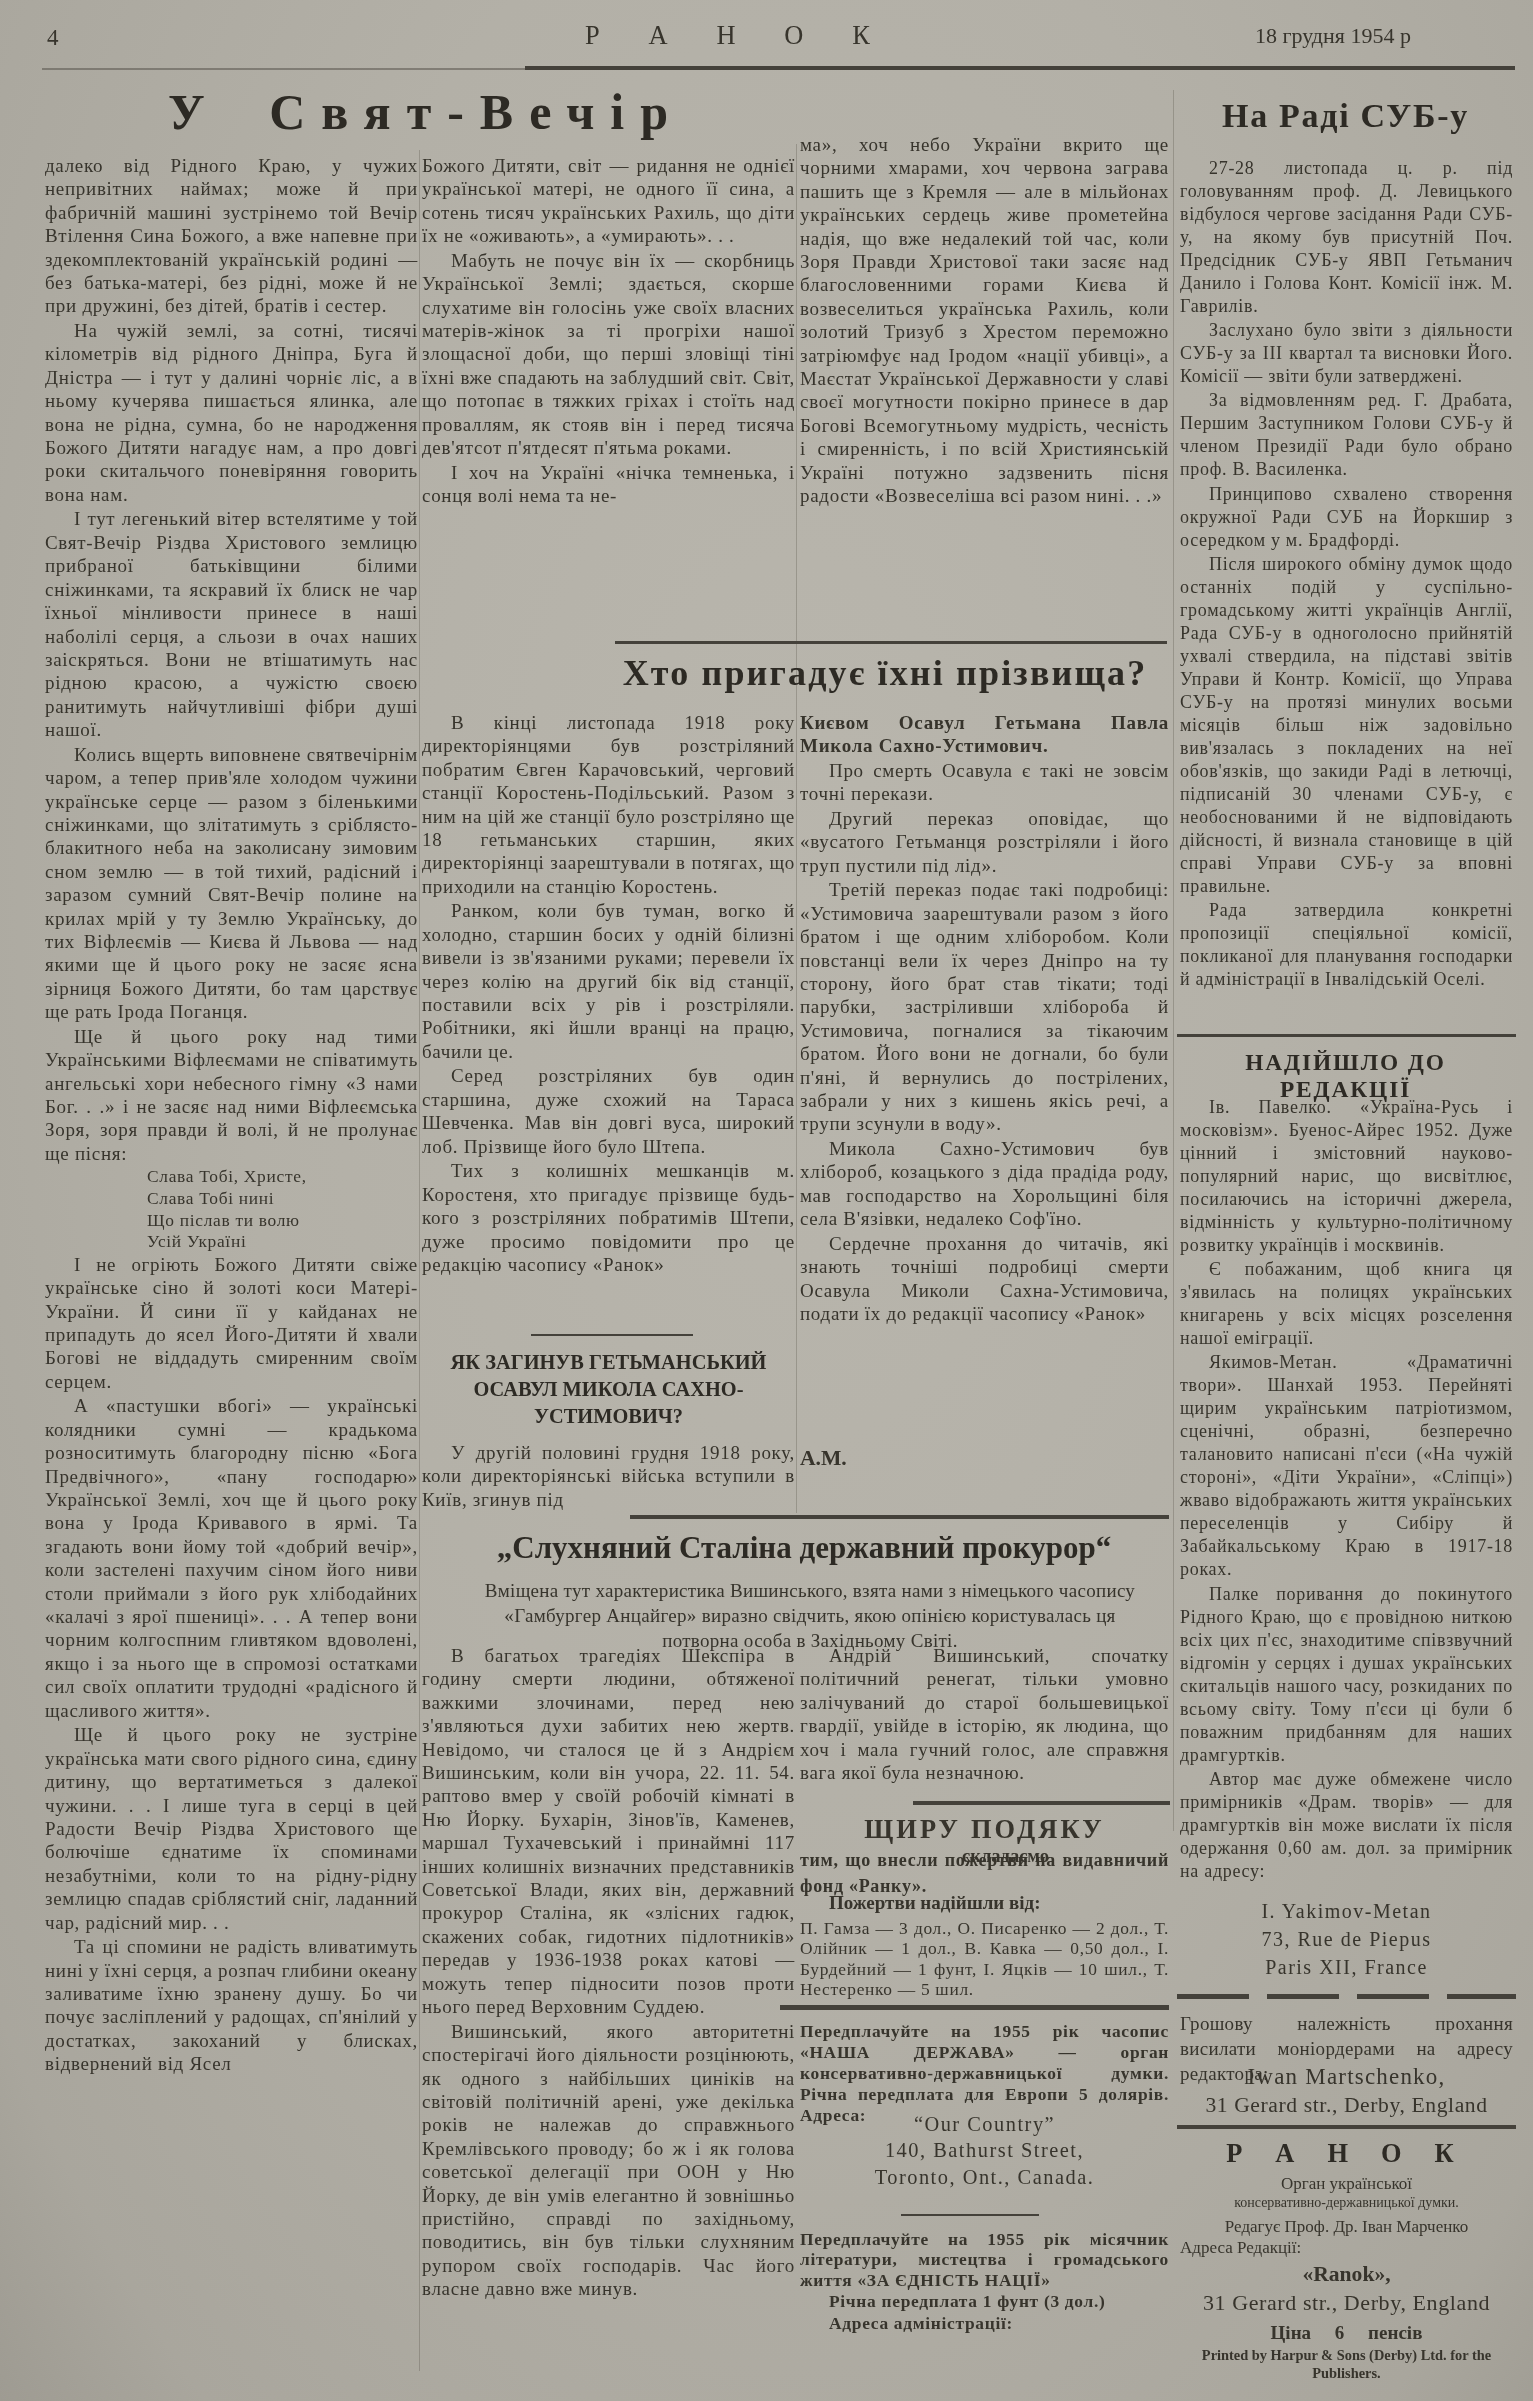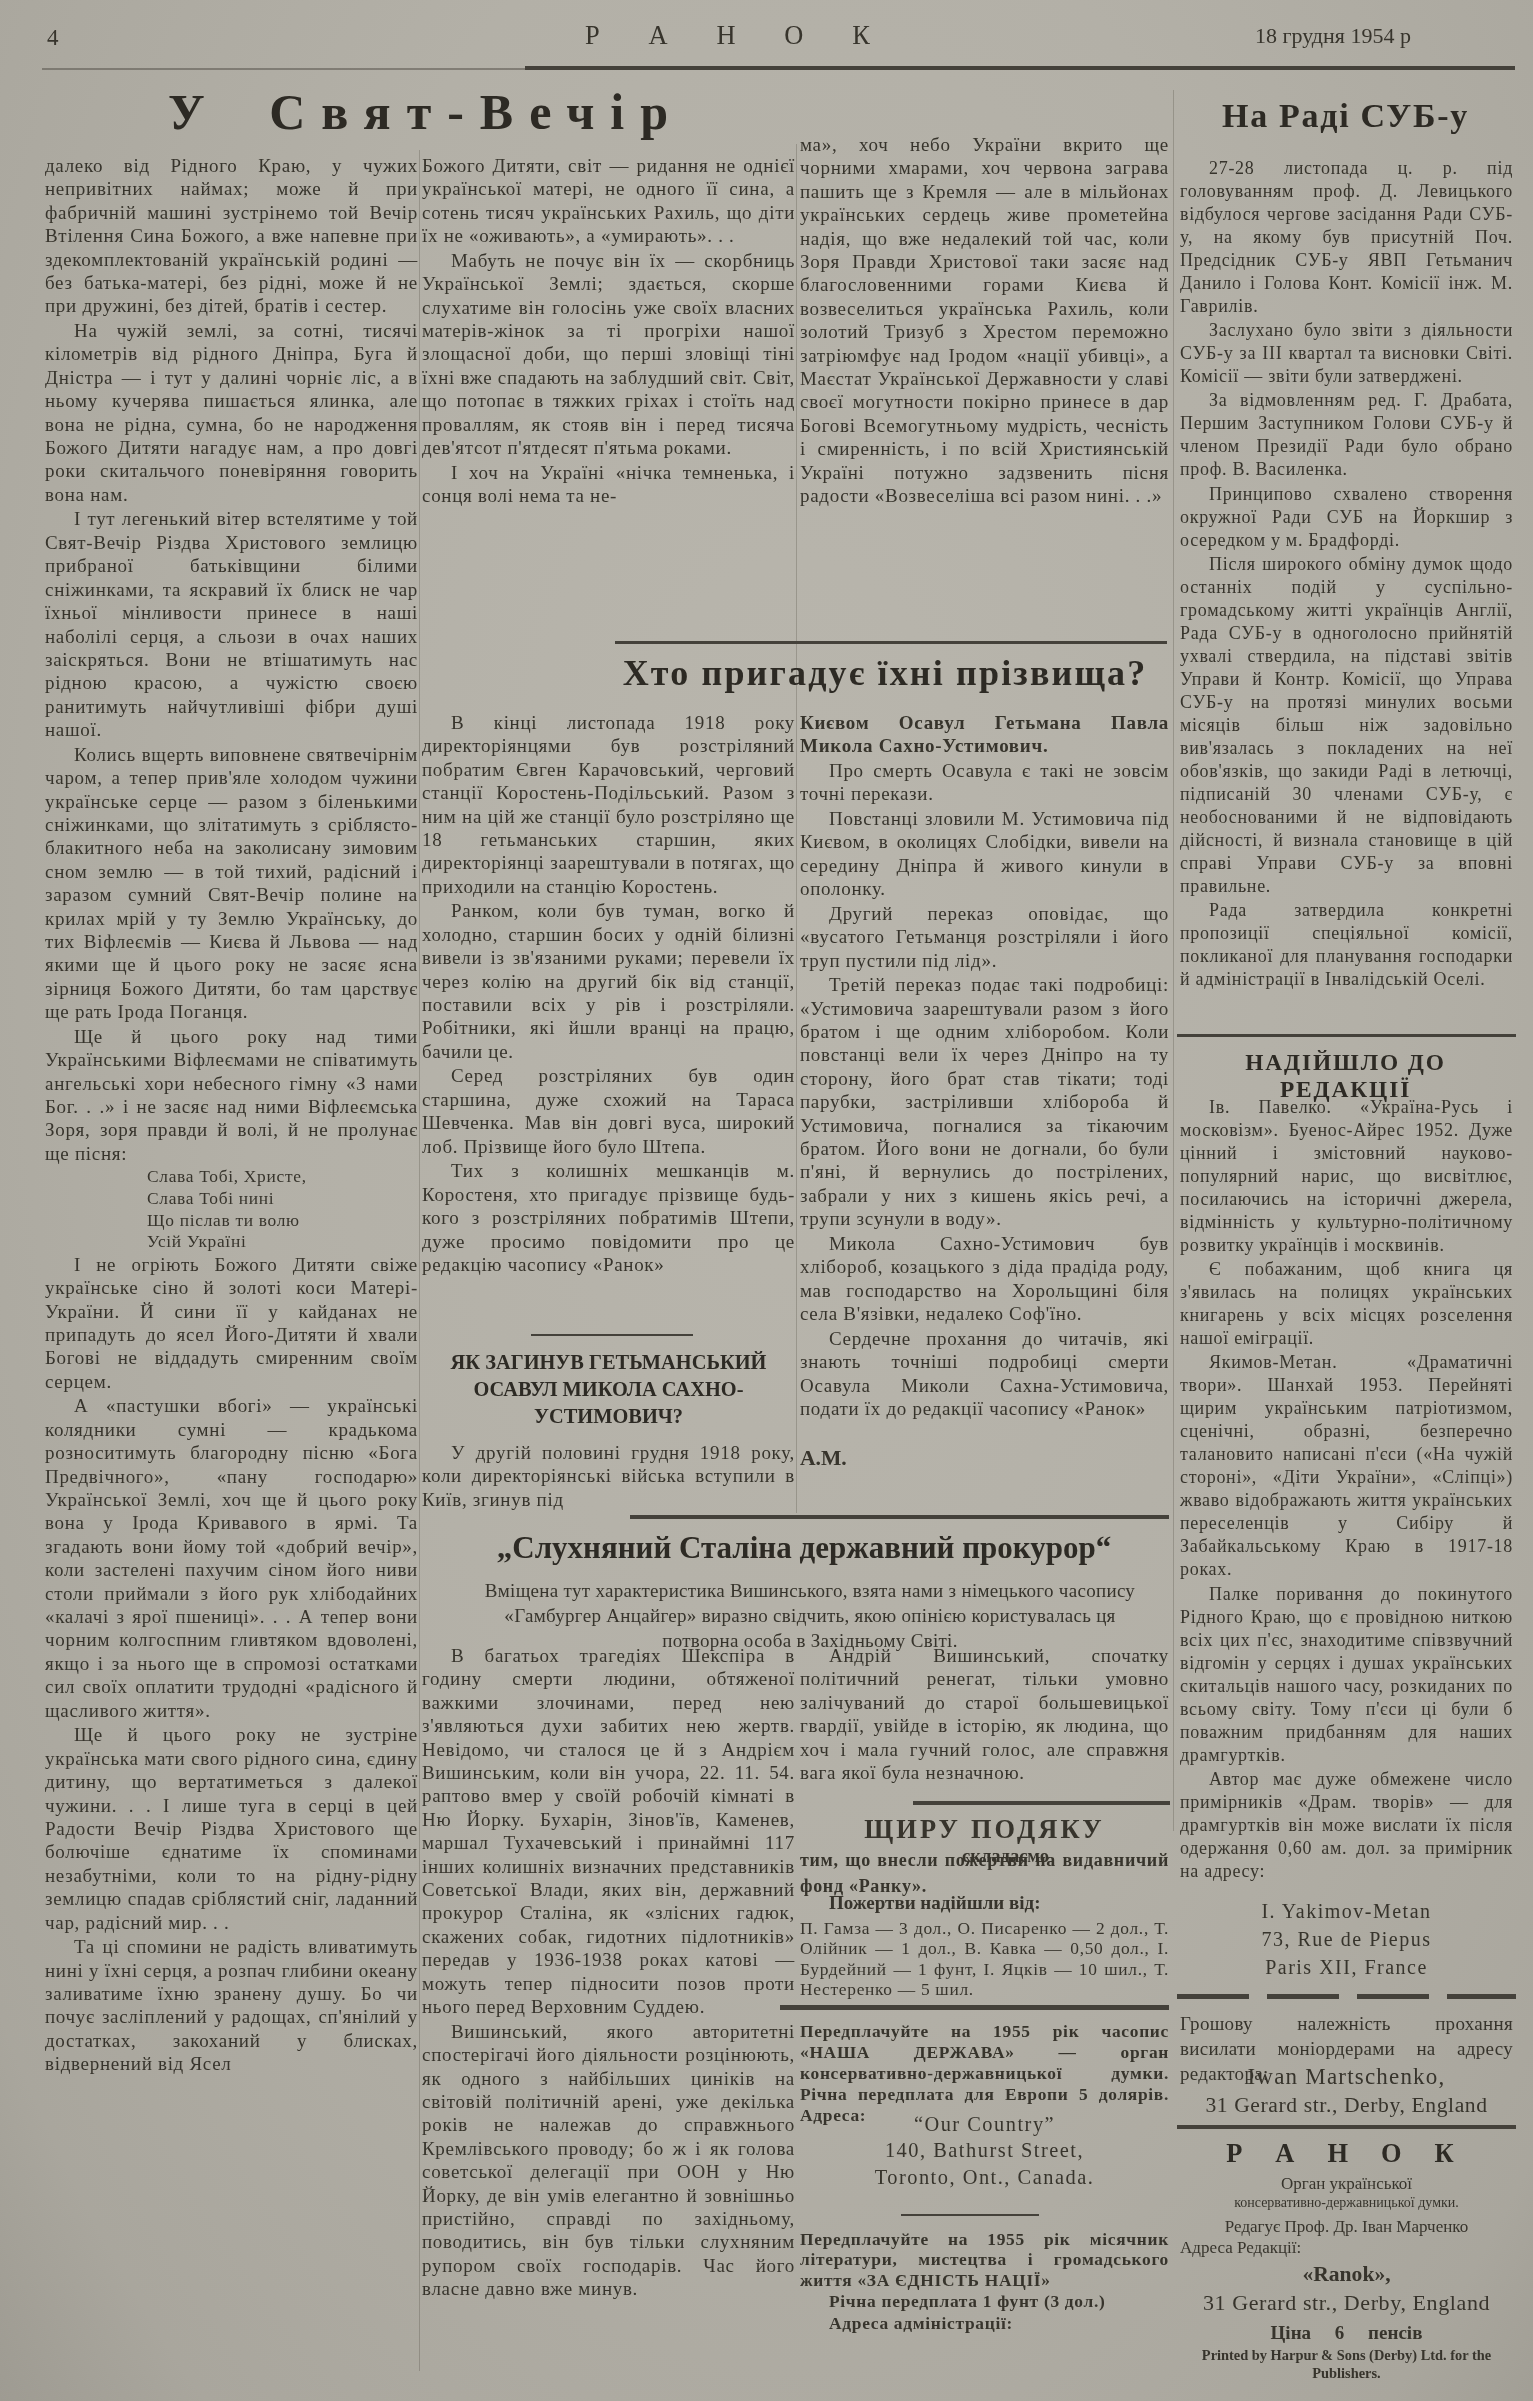--- a/index.html
+++ b/index.html
@@ -80,21 +80,20 @@
   <div class="abs ctr b pre" style="left:422px;top:1349px;width:373px;font-size:20.4px;line-height:27px;color:#2d2a24;">ЯК ЗАГИНУВ ГЕТЬМАНСЬКИЙ
 ОСАВУЛ МИКОЛА САХНО-
 УСТИМОВИЧ?</div>
   <div class="abs body" style="left:422px;top:1441px;width:373px;">
     <p>У другій половині грудня 1918 року, коли директоріянські війська вступили в Київ, згинув під</p>
   </div>
 
   <div class="abs body" style="left:800px;top:711px;width:369px;">
     <p class="ni b">Києвом Осавул Гетьмана Павла Микола Сахно-Устимович.</p>
     <p>Про смерть Осавула є такі не зовсім точні перекази.</p>
-    <p>Повстанці зловили М. Устимовича під Києвом, в околицях Слобідки, вивели на середину Дніпра й живого кинули в ополонку.</p>
     <p>Другий переказ оповідає, що «вусатого Гетьманця розстріляли і його труп пустили під лід».</p>
     <p>Третій переказ подає такі подробиці: «Устимовича заарештували разом з його братом і ще одним хліборобом. Коли повстанці вели їх через Дніпро на ту сторону, його брат став тікати; тоді парубки, застріливши хлібороба й Устимовича, погналися за тікаючим братом. Його вони не догнали, бо були п'яні, й вернулись до пострілених, забрали у них з кишень якісь речі, а трупи зсунули в воду».</p>
     <p>Микола Сахно-Устимович був хлібороб, козацького з діда прадіда роду, мав господарство на Хорольщині біля села В'язівки, недалеко Соф'їно.</p>
     <p>Сердечне прохання до читачів, які знають точніші подробиці смерти Осавула Миколи Сахна-Устимовича, подати їх до редакції часопису «Ранок»</p>
   </div>
   <div class="abs rt b" style="left:800px;top:1446px;width:369px;font-size:21.6px;">А.М.</div>
 
   <div class="abs rule" style="left:630px;top:1515px;width:539px;height:3.6px;"></div>
   <div class="abs ctr h1" style="left:438px;top:1530px;width:732px;font-size:31px;">„Слухняний Сталіна державний прокурор“</div>
   <div class="abs ctr small" style="left:474px;top:1578px;width:672px;">Вміщена тут характеристика Вишинського, взята нами з німецького часопису «Гамбургер Анцайгер» виразно свідчить, якою опінією користувалась ця потворна особа в Західньому Світі.</div>
@@ -134,21 +133,21 @@
 
   <div class="abs body b" style="left:800px;top:2229px;width:369px;font-size:17.4px;line-height:20.4px;">
     <p class="ni">Передплачуйте на 1955 рік місячник літератури, мистецтва і громадського життя «ЗА ЄДНІСТЬ НАЦІЇ»</p>
     <p>Річна передплата 1 фунт (3 дол.)</p>
     <p>Адреса адміністрації:</p>
   </div>
 
   <div class="abs ctr h1" style="left:1178px;top:97px;width:335px;font-size:34px;letter-spacing:.05em;">На Раді СУБ-у</div>
   <div class="abs body" style="left:1180px;top:157px;width:333px;font-size:18px;line-height:23px;">
     <p>27-28 листопада ц. р. під головуванням проф. Д. Левицького відбулося чергове засідання Ради СУБ-у, на якому був присутній Поч. Предсідник СУБ-у ЯВП Гетьманич Данило і Голова Конт. Комісії інж. М. Гаврилів.</p>
-    <p>Заслухано було звіти з діяльности СУБ-у за III квартал та висновки Світі. Комісії — звіти були затверджені.</p>
+    <p>Заслухано було звіти з діяльности СУБ-у за III квартал та висновки Його. Комісії — звіти були затверджені.</p>
     <p>За відмовленням ред. Г. Драбата, Першим Заступником Голови СУБ-у й членом Президії Ради було обрано проф. В. Василенка.</p>
     <p>Принципово схвалено створення окружної Ради СУБ на Йоркшир з осередком у м. Брадфорді.</p>
     <p>Після широкого обміну думок щодо останніх подій у суспільно-громадському житті українців Англії, Рада СУБ-у в одноголосно прийнятій ухвалі ствердила, на підставі звітів Управи й Контр. Комісії, що Управа СУБ-у на протязі минулих восьми місяців більш ніж задовільно вив'язалась з покладених на неї обов'язків, що закиди Раді в летючці, підписаній 30 членами СУБ-у, є необоснованими й не відповідають дійсності, й визнала становище в цій справі Управи СУБ-у за вповні правильне.</p>
     <p>Рада затвердила конкретні пропозиції спеціяльної комісії, покликаної для планування господарки й адміністрації в Інвалідській Оселі.</p>
   </div>
 
   <div class="abs rule" style="left:1177px;top:1034px;width:339px;height:3px;"></div>
   <div class="abs ctr h1" style="left:1178px;top:1049px;width:335px;font-size:23.4px;letter-spacing:.08em;">НАДІЙШЛО ДО РЕДАКЦІЇ</div>
   <div class="abs body" style="left:1180px;top:1096px;width:333px;font-size:18px;line-height:23px;">
     <p>Ів. Павелко. «Україна-Русь і московізм». Буенос-Айрес 1952. Дуже цінний і змістовний науково-популярний нарис, що висвітлює, посилаючись на історичні джерела, відмінність у культурно-політичному розвитку українців і москвинів.</p>

